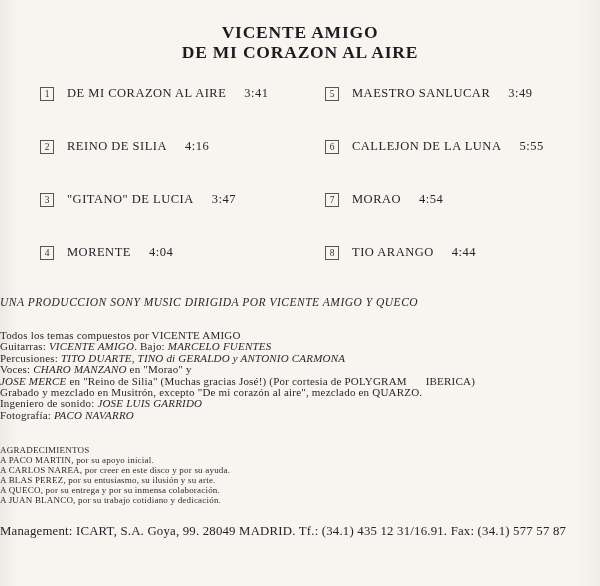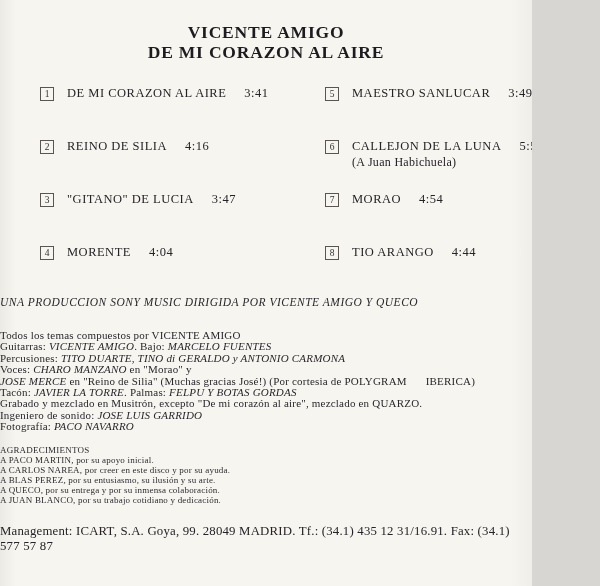--- a/index.html
+++ b/index.html
@@ -1,17 +1,17 @@
 <!DOCTYPE html>
 <html><head>
 <meta charset="utf-8">
 <style>
   html,body { margin:0; padding:0; background:#d8d6d2; }
   .page {
-    position:relative; width:532px; height:586px; overflow:hidden;
+    position:relative; width:600px; height:586px; overflow:hidden;
     background:linear-gradient(90deg, #eceae5 0%, #f7f5f0 3%, #f7f5f0 96%, #f0eee9 100%);
     font-family:"Liberation Serif", serif;
     color:#262228;
   }
   .album-header { position:absolute; top:22px; left:0; right:0; text-align:center; }
   .album-header .hline {
     font-weight:bold; font-size:17.5px; line-height:20px; letter-spacing:0.8px; color:#1d1a20;
   }
   .tracklist { position:absolute; top:86px; left:40px; right:4px; display:flex; }
   .tcol-left { width:285px; flex:none; }
@@ -81,21 +81,20 @@
 
       <div class="track">
         <span class="num">5</span>
         <span class="tblock"><span class="tline"><span class="tname">MAESTRO SANLUCAR</span><span class="ttime">3:49</span></span></span>
       </div>
 
       <div class="track">
         <span class="num">6</span>
         <span class="tblock">
           <span class="tline"><span class="tname">CALLEJON DE LA LUNA</span><span class="ttime">5:55</span></span>
-          <span class="tsub">(A Juan Habichuela)</span>
         </span>
       </div>
 
       <div class="track">
         <span class="num">7</span>
         <span class="tblock"><span class="tline"><span class="tname">MORAO</span><span class="ttime">4:54</span></span></span>
       </div>
 
       <div class="track">
         <span class="num">8</span>
@@ -106,21 +105,20 @@
   </section>
 
   <div class="production">UNA PRODUCCION SONY MUSIC DIRIGIDA POR VICENTE AMIGO Y QUECO</div>
 
   <section class="credits">
     <div><span>Todos los temas compuestos por VICENTE AMIGO</span></div>
     <div><span>Guitarras: </span><span style="font-style: italic;">VICENTE AMIGO</span><span>. Bajo: </span><span style="font-style: italic;">MARCELO FUENTES</span></div>
     <div><span>Percusiones: </span><span style="font-style: italic;">TITO DUARTE, TINO di GERALDO y ANTONIO CARMONA</span></div>
     <div><span>Voces: </span><span style="font-style: italic;">CHARO MANZANO</span><span> en "Morao" y</span></div>
     <div><span style="font-style: italic;">JOSE MERCE</span><span> en "Reino de Silia" (Muchas gracias José!) (Por cortesia de POLYGRAM </span><span style=" margin-left: 16px;">IBERICA</span><span>)</span></div>
-    <div><span>Tacón: </span><span style="font-style: italic;">JAVIER LA TORRE</span><span>. Palmas: </span><span style="font-style: italic;">FELPU Y BOTAS GORDAS</span></div>
     <div><span>Grabado y mezclado en Musitrón, excepto "De mi corazón al aire", mezclado en QUARZO.</span></div>
     <div><span>Ingeniero de sonido: </span><span style="font-style: italic;">JOSE LUIS GARRIDO</span></div>
     <div><span>Fotografía: </span><span style="font-style: italic;">PACO NAVARRO</span></div>
   </section>
 
   <section class="ack">
     <div>AGRADECIMIENTOS</div>
     <div>A PACO MARTIN, por su apoyo inicial.</div>
     <div>A CARLOS NAREA, por creer en este disco y por su ayuda.</div>
     <div>A BLAS PEREZ, por su entusiasmo, su ilusión y su arte.</div>

